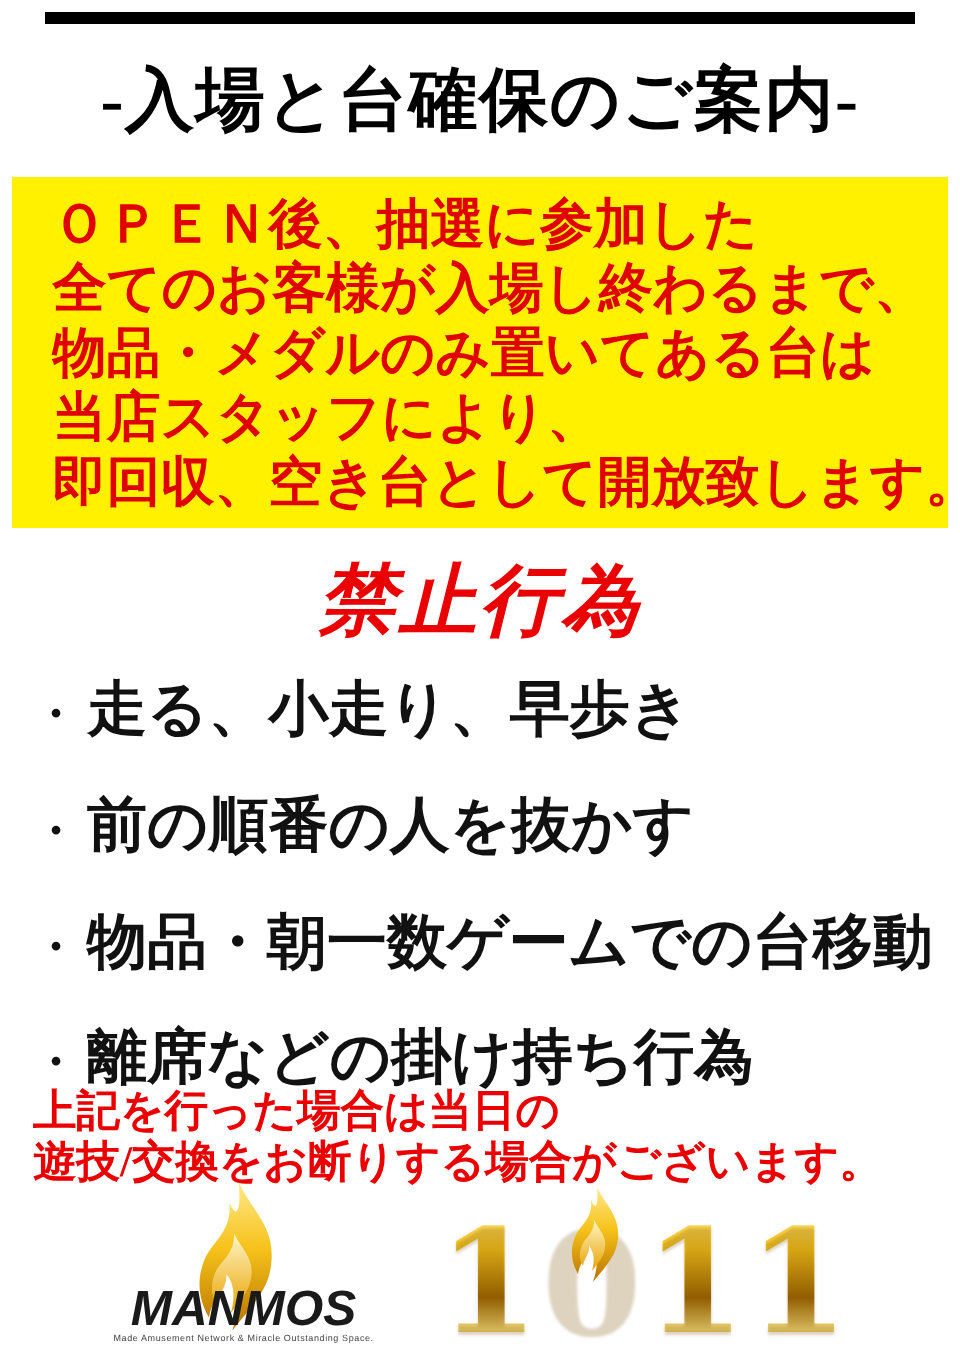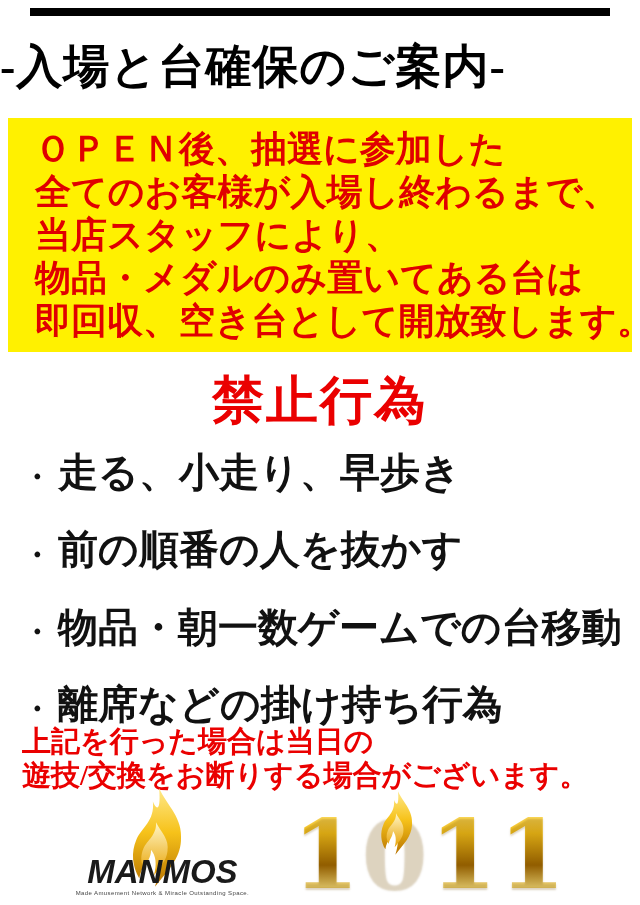--- a/index.html
+++ b/index.html
@@ -21,20 +21,21 @@
   }
   .top-rule {
     position: absolute;
     left: 30px; right: 30px; top: 8px;
     height: 8px;
     background: #000000;
   }
   .poster-title {
     position: absolute;
     top: 36px; left: 0; right: 0;
+    text-align: center;
     font-size: 46px;
     font-weight: bold;
     color: #000000;
     letter-spacing: 1px;
     white-space: nowrap;
   }
   .notice-box {
     position: absolute;
     top: 118px; left: 8px; right: 8px;
     height: 234px;
@@ -50,20 +51,21 @@
     margin-left: 15px;
   }
   .prohibited-heading {
     position: absolute;
     top: 366px; left: 0; right: 0;
     text-align: center;
     font-size: 52px;
     font-weight: bold;
     color: var(--red-heading);
     letter-spacing: 2px;
+    font-style: italic;
   }
   .bullet-list {
     position: absolute;
     top: 436px; left: 22px; right: 10px;
   }
   .bullet-item {
     color: var(--black-text);
     font-size: 40px;
     font-weight: bold;
     line-height: 73px;
@@ -165,22 +167,22 @@
 </head>
 <body>
 
 <div class="top-rule"></div>
 
 <h1 class="poster-title">-入場と台確保のご案内-</h1>
 
 <div class="notice-box">
   <div class="notice-line">ＯＰＥＮ後、抽選に参加した</div>
   <div class="notice-line">全てのお客様が入場し終わるまで、</div>
+  <div class="notice-line">物品・メダルのみ置いてある台は</div>
   <div class="notice-line">当店スタッフにより、</div>
-  <div class="notice-line">物品・メダルのみ置いてある台は</div>
   <div class="notice-line">即回収、空き台として開放致します。</div>
 </div>
 
 <h2 class="prohibited-heading">禁止行為</h2>
 
 <div class="bullet-list">
   <div class="bullet-item"><span class="bullet-dot">・</span><span>走る、小走り、早歩き</span></div>
   <div class="bullet-item"><span class="bullet-dot">・</span><span>前の順番の人を抜かす</span></div>
   <div class="bullet-item"><span class="bullet-dot">・</span><span>物品・朝一数ゲームでの台移動</span></div>
   <div class="bullet-item"><span class="bullet-dot">・</span><span>離席などの掛け持ち行為</span></div>

